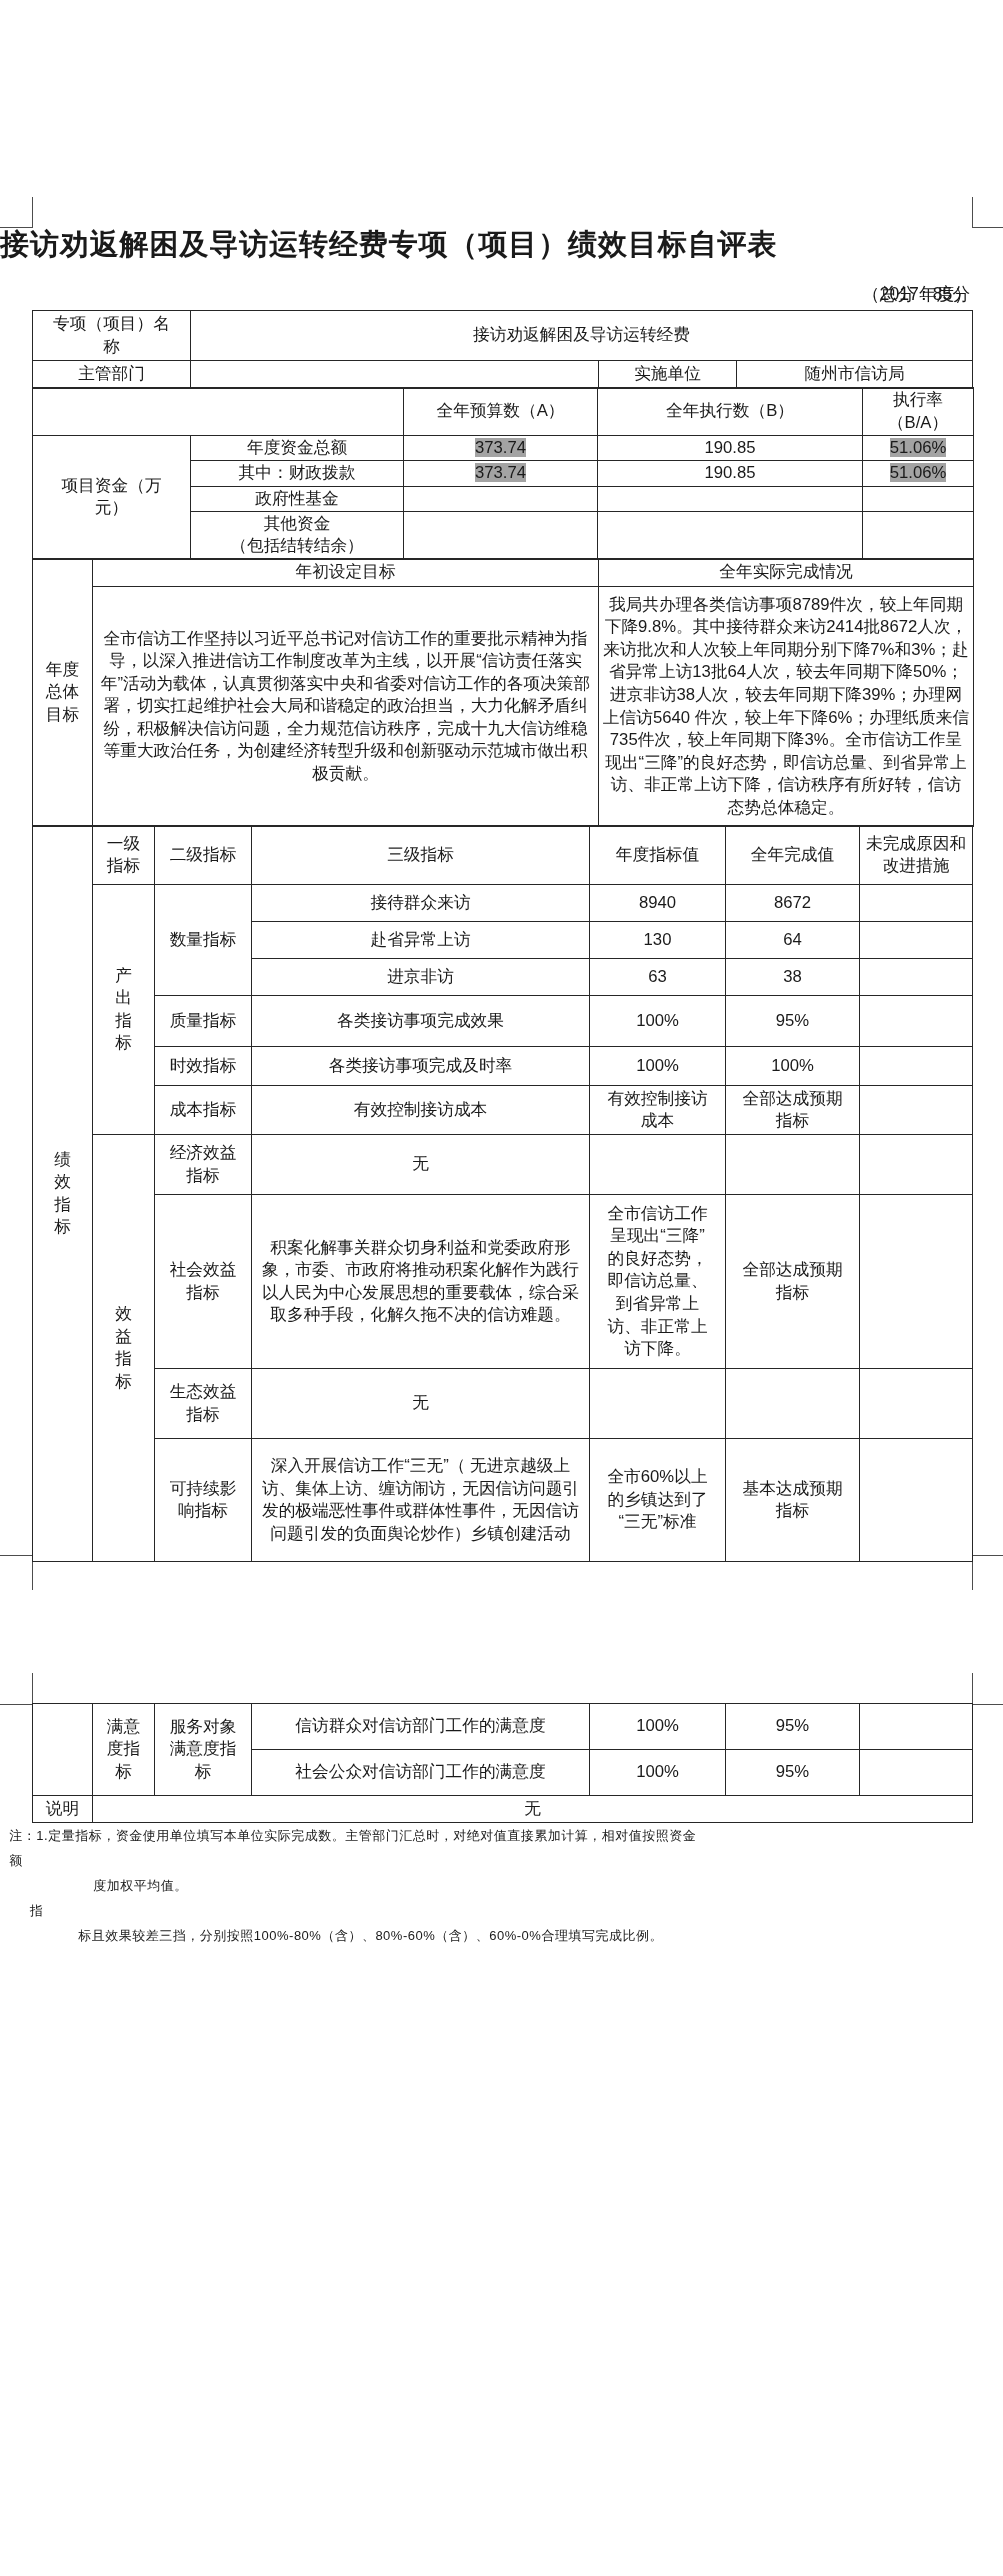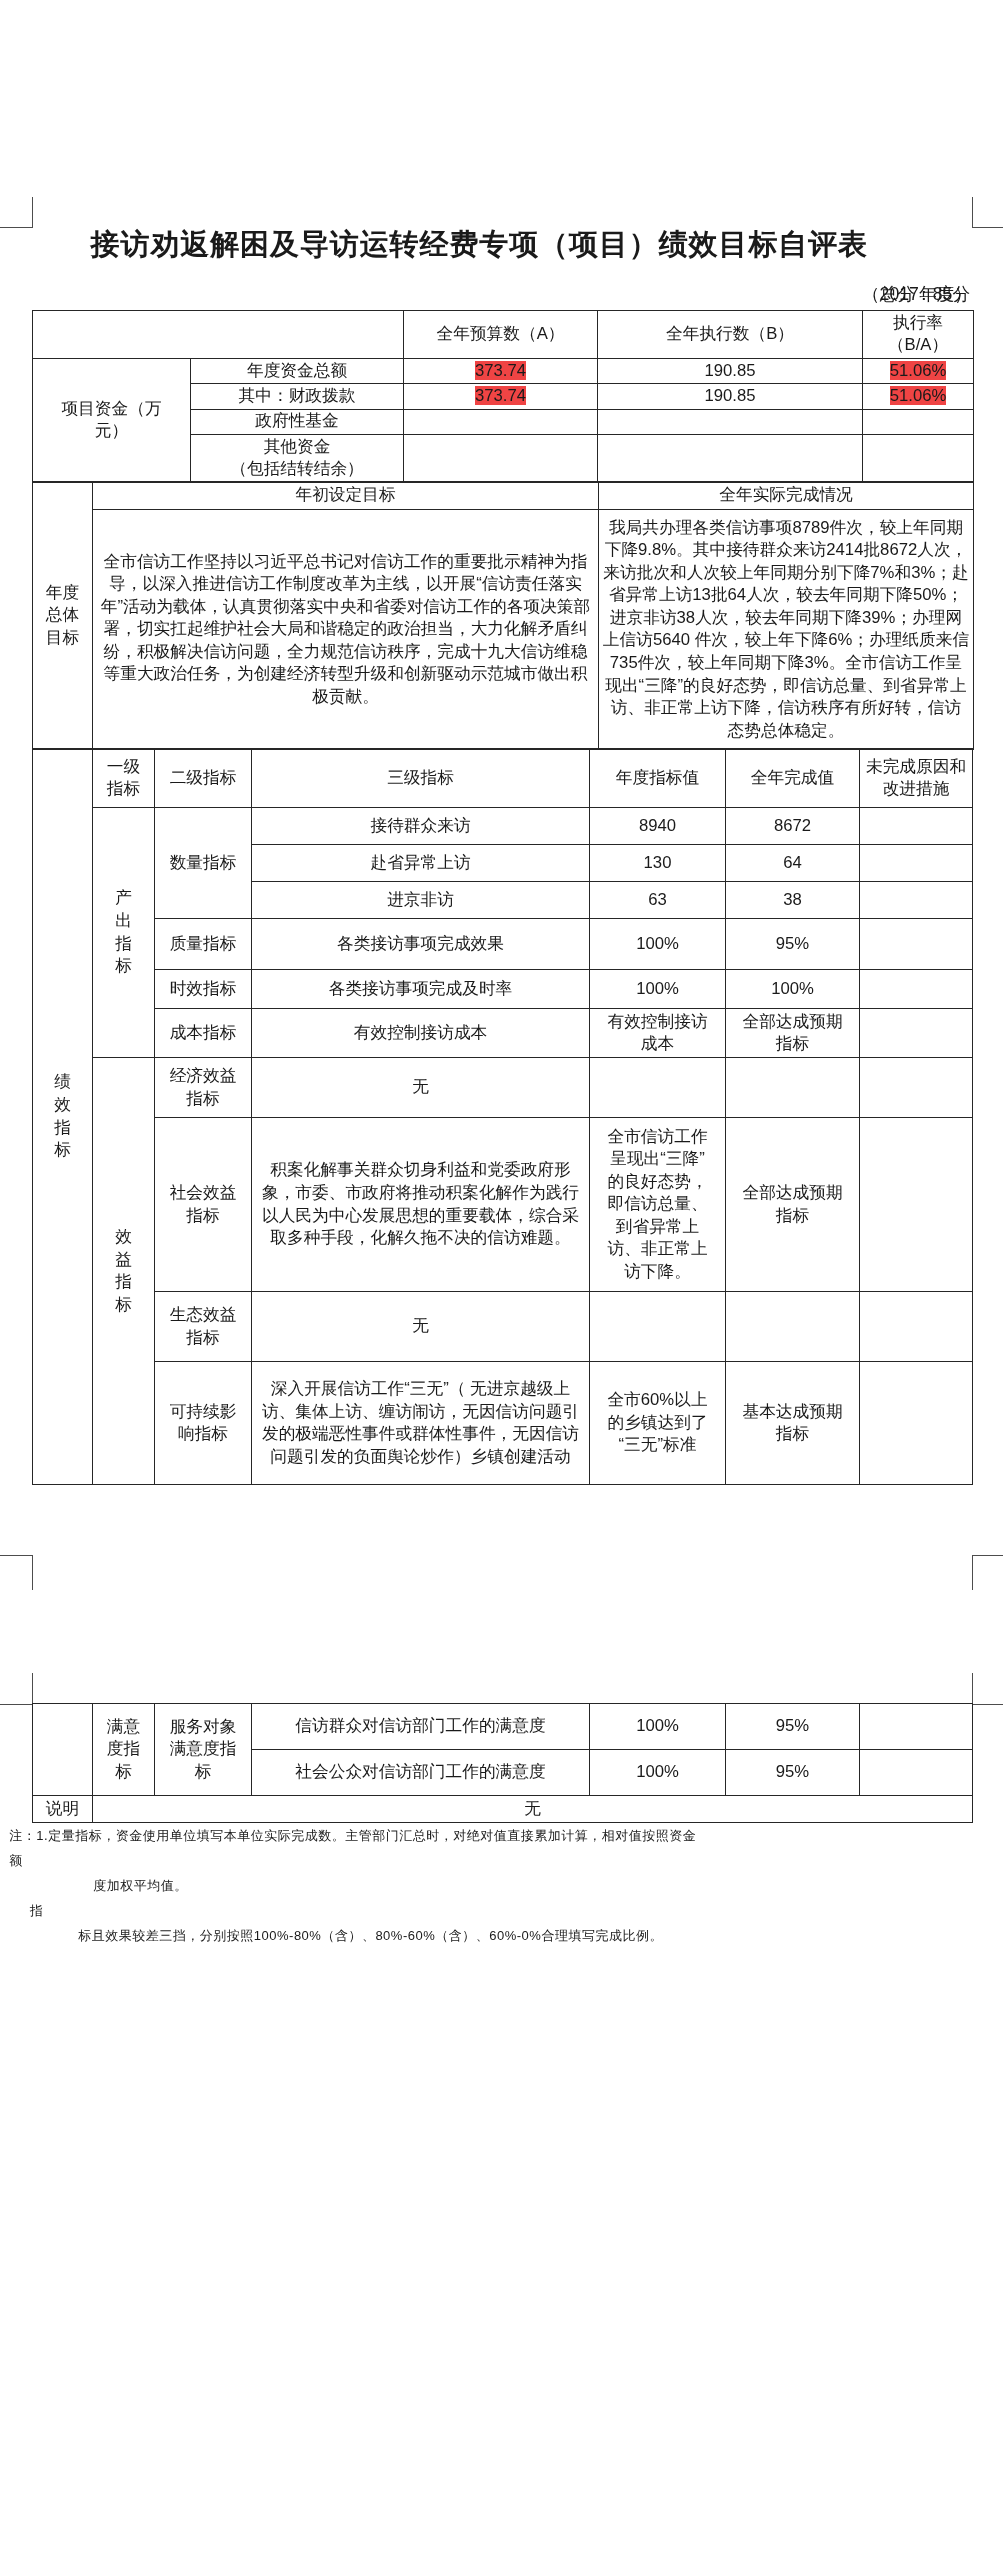--- a/index.html
+++ b/index.html
@@ -9,21 +9,21 @@
     overflow:hidden;
   }
   
   .crop { position:absolute; }
   .crop.tl { border-right:1.9px solid #4d4d4d; border-bottom:1.9px solid #4d4d4d; }
   .crop.tr { border-left:1.9px solid #4d4d4d;  border-bottom:1.9px solid #4d4d4d; }
   .crop.bl { border-right:1.9px solid #4d4d4d; border-top:1.9px solid #4d4d4d; }
   .crop.br { border-left:1.9px solid #4d4d4d;  border-top:1.9px solid #4d4d4d; }
 
   .title {
-    position:absolute; top:225px; left:0; width:868px; text-align:right;
+    position:absolute; top:225px; left:0; width:868px; text-align:left;
     font-size:29px; font-weight:bold; letter-spacing:0.9px;
   }
   .subrow {
     position:absolute; top:282px; left:32px; width:940px; height:24px;
     text-align:right; font-size:17.7px;
   }
   .subrow .score { position:absolute; right:1.9px; top:0; }
 
   .tblwrap1 { position:absolute; left:32px; top:310px; }
   .tblwrap2 { position:absolute; left:32px; top:1703px; }
@@ -36,21 +36,21 @@
   .sheet td {
     border:0.9px solid #262626; text-align:center; vertical-align:middle;
     font-size:16.7px; padding:0.9px 3.7px; white-space:pre-line; overflow:hidden;
     line-height:1.35;
   }
   .vlab { line-height:1.7; }
   .goal-left  { line-height:1.72; padding:3.7px 24px; }
   .goal-right { line-height:1.22; padding:2.8px 5.6px; font-size:16.7px; }
   .para  { line-height:1.78; padding:1.9px 13px; }
   .para2 { line-height:1.5;  padding:1.9px 9.3px; }
-  .hl { background:#ef4444; padding:0 0; }
+  .hl { background:#a3a3a3; padding:0 0; }
 
   .h54{height:50px}.h30{height:28px}.h22{height:20.4px}.h26{height:24px}.h27{height:25px}
   .h25{height:23px}.h52{height:48px}.h258{height:240px}.h63{height:59px}.h40{height:37px}
   .h55{height:51px}.h42{height:39px}.h53{height:49px}.h65{height:60px}.h187{height:174px}
   .h75{height:70px}.h132{height:123px}.h50{height:46px}.h29{height:27px}
 
   .notes { position:absolute; left:9.3px; top:1823px; width:983px; }
   .note-line { font-size:13px; line-height:25px; letter-spacing:0.5px; white-space:pre; }
   .ind90{padding-left:84px}.ind43{padding-left:40px}.ind22{padding-left:20.4px}
   .ind74{padding-left:69px}.ind53{padding-left:49px}
@@ -68,20 +68,41 @@
 
 <div class="title">接访劝返解困及导访运转经费专项（项目）绩效目标自评表</div>
 
 <div class="subrow">
   <span>（2017年度）</span>
   <span class="score">总分：85分</span>
 </div>
 
 <div class="tblwrap1">
 
+  <table class="sheet">
+    <colgroup>
+        <col style="width:158px">
+        <col style="width:408px">
+        <col style="width:138px">
+        <col style="width:236px">
+      </colgroup>
+    <tbody>
+        <tr class="h54">
+      <td>专项（项目）名
+称</td>
+      <td colspan="3">接访劝返解困及导访运转经费</td>
+    </tr>
+    <tr class="h30">
+      <td>主管部门</td>
+      <td></td>
+      <td>实施单位</td>
+      <td>随州市信访局</td>
+    </tr>
+  </tbody>
+    </table>
 
   <table class="sheet">
     <colgroup>
         <col style="width:158px">
         <col style="width:213px">
         <col style="width:194px">
         <col style="width:265px">
         <col style="width:111px">
       </colgroup>
     <tbody>

